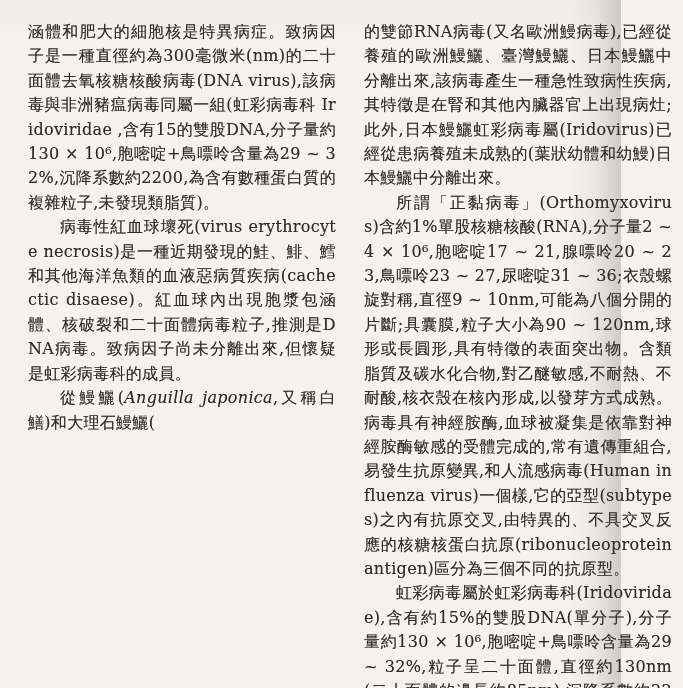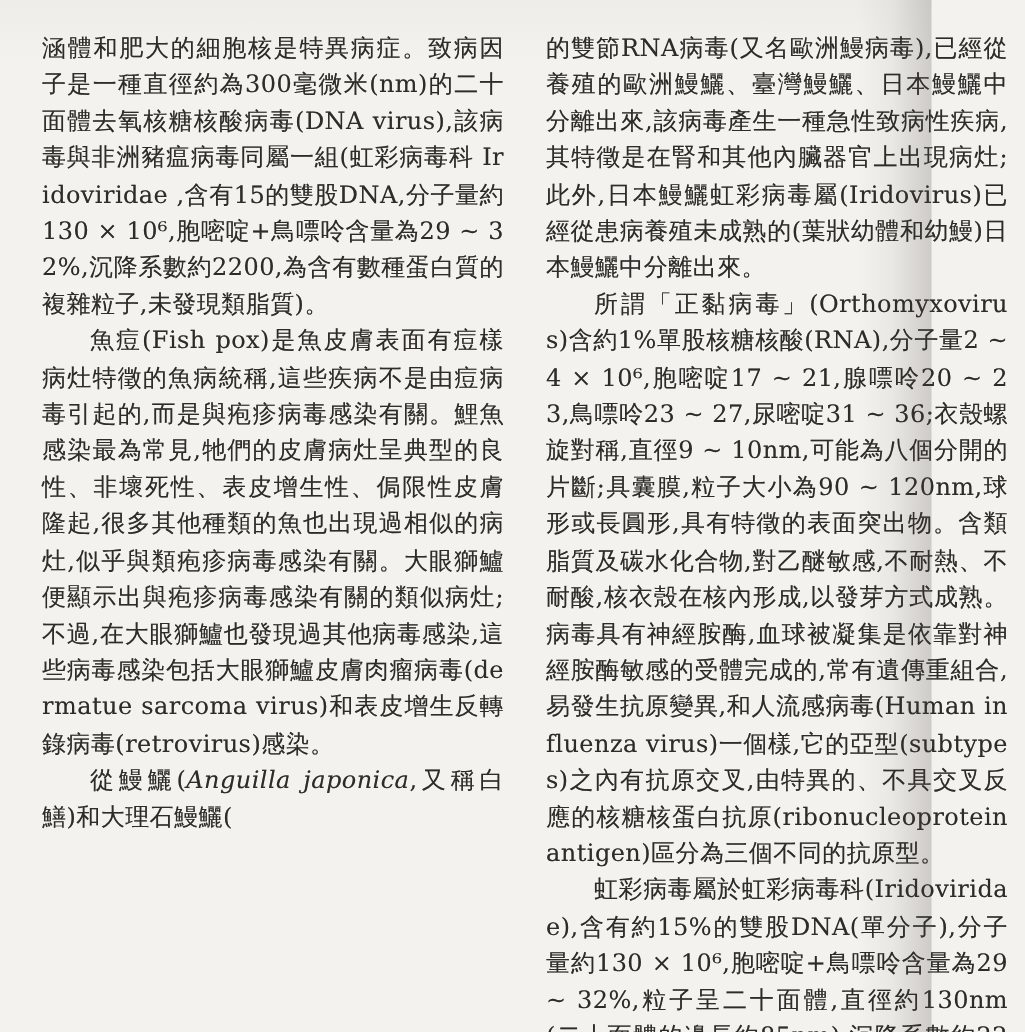--- a/index.html
+++ b/index.html
@@ -50,21 +50,21 @@
     background: linear-gradient(to right, rgba(100,95,88,0), rgba(100,95,88,0.13));
     pointer-events: none;
   }
 </style>
 </head>
 <body>
 
 <div class="page">
   <div class="column left">
       <p class="para"><span class="">涵體和肥大的細胞核是特異病症。致病因子是一種直徑約為300毫微米(nm)的二十面體去氧核糖核酸病毒(DNA virus),該病毒與非洲豬瘟病毒同屬一組(虹彩病毒科 Iridoviridae ,含有15的雙股DNA,分子量約130 × 10⁶,胞嘧啶+鳥嘌呤含量為29 ~ 32%,沉降系數約2200,為含有數種蛋白質的複雜粒子,未發現類脂質)。</span></p>
-      <p class="para indent"><span class="">魚痘(Fish pox)是魚皮膚表面有痘樣病灶特徵的魚病統稱,這些疾病不是由痘病毒引起的,而是與疱疹病毒感染有關。鯉魚感染最為常見,牠們的皮膚病灶呈典型的良性、非壞死性、表皮增生性、侷限性皮膚隆起,很多其他種類的魚也出現過相似的病灶,似乎與類疱疹病毒感染有關。大眼獅鱸便顯示出與疱疹病毒感染有關的類似病灶;不過,在大眼獅鱸也發現過其他病毒感染,這些病毒感染包括大眼獅鱸皮膚肉瘤病毒(dermatue sarcoma virus)和表皮增生反轉錄病毒(retrovirus)感染。</span></p>
+      <p class="para indent"><span class="">病毒性紅血球壞死(virus erythrocyte necrosis)是一種近期發現的鮭、鯡、鱈和其他海洋魚類的血液惡病質疾病(cachectic disaese)。紅血球內出現胞漿包涵體、核破裂和二十面體病毒粒子,推測是DNA病毒。致病因子尚未分離出來,但懷疑是虹彩病毒科的成員。</span></p>
       <p class="para indent"><span class="">從鰻鱺(</span><span class="it">Anguilla japonica</span><span class="">,又稱白鱔)和大理石鰻鱺(</span></p>
     </div>
   <div class="column right">
       <p class="para"><span class="">的雙節RNA病毒(又名歐洲鰻病毒),已經從養殖的歐洲鰻鱺、臺灣鰻鱺、日本鰻鱺中分離出來,該病毒產生一種急性致病性疾病,其特徵是在腎和其他內臟器官上出現病灶;此外,日本鰻鱺虹彩病毒屬(Iridovirus)已經從患病養殖未成熟的(葉狀幼體和幼鰻)日本鰻鱺中分離出來。</span></p>
       <p class="para indent"><span class="">所謂「正黏病毒」(Orthomyxovirus)含約1%單股核糖核酸(RNA),分子量2 ~ 4 × 10⁶,胞嘧啶17 ~ 21,腺嘌呤20 ~ 23,鳥嘌呤23 ~ 27,尿嘧啶31 ~ 36;衣殼螺旋對稱,直徑9 ~ 10nm,可能為八個分開的片斷;具囊膜,粒子大小為90 ~ 120nm,球形或長圓形,具有特徵的表面突出物。含類脂質及碳水化合物,對乙醚敏感,不耐熱、不耐酸,核衣殼在核內形成,以發芽方式成熟。病毒具有神經胺酶,血球被凝集是依靠對神經胺酶敏感的受體完成的,常有遺傳重組合,易發生抗原變異,和人流感病毒(Human influenza virus)一個樣,它的亞型(subtypes)之內有抗原交叉,由特異的、不具交叉反應的核糖核蛋白抗原(ribonucleoprotein antigen)區分為三個不同的抗原型。</span></p>
       <p class="para indent"><span class="">虹彩病毒屬於虹彩病毒科(Iridoviridae),含有約15%的雙股DNA(單分子),分子量約130 × 10⁶,胞嘧啶+鳥嘌呤含量為29 ~ 32%,粒子呈二十面體,直徑約130nm(二十面體的邊長約85nm),沉降系數約2200。為含有數種蛋白質複雜粒子,其二十面體外殼(shell)由約1,500個殼粒所組成,未發現類脂質。</span></p>
     </div>
   <div class="edge-shadow"></div>
 </div>
 

